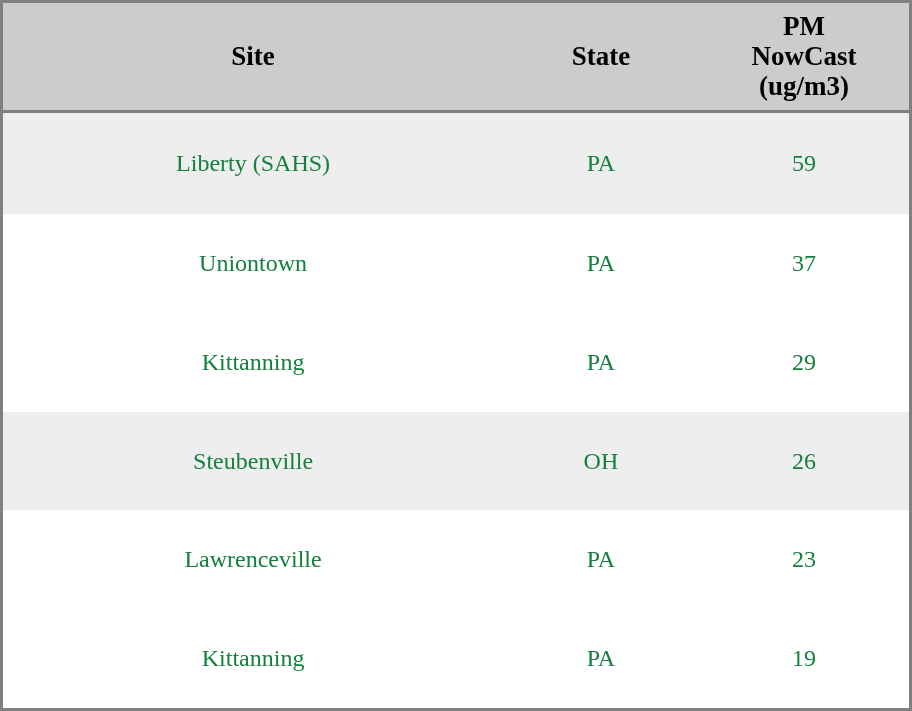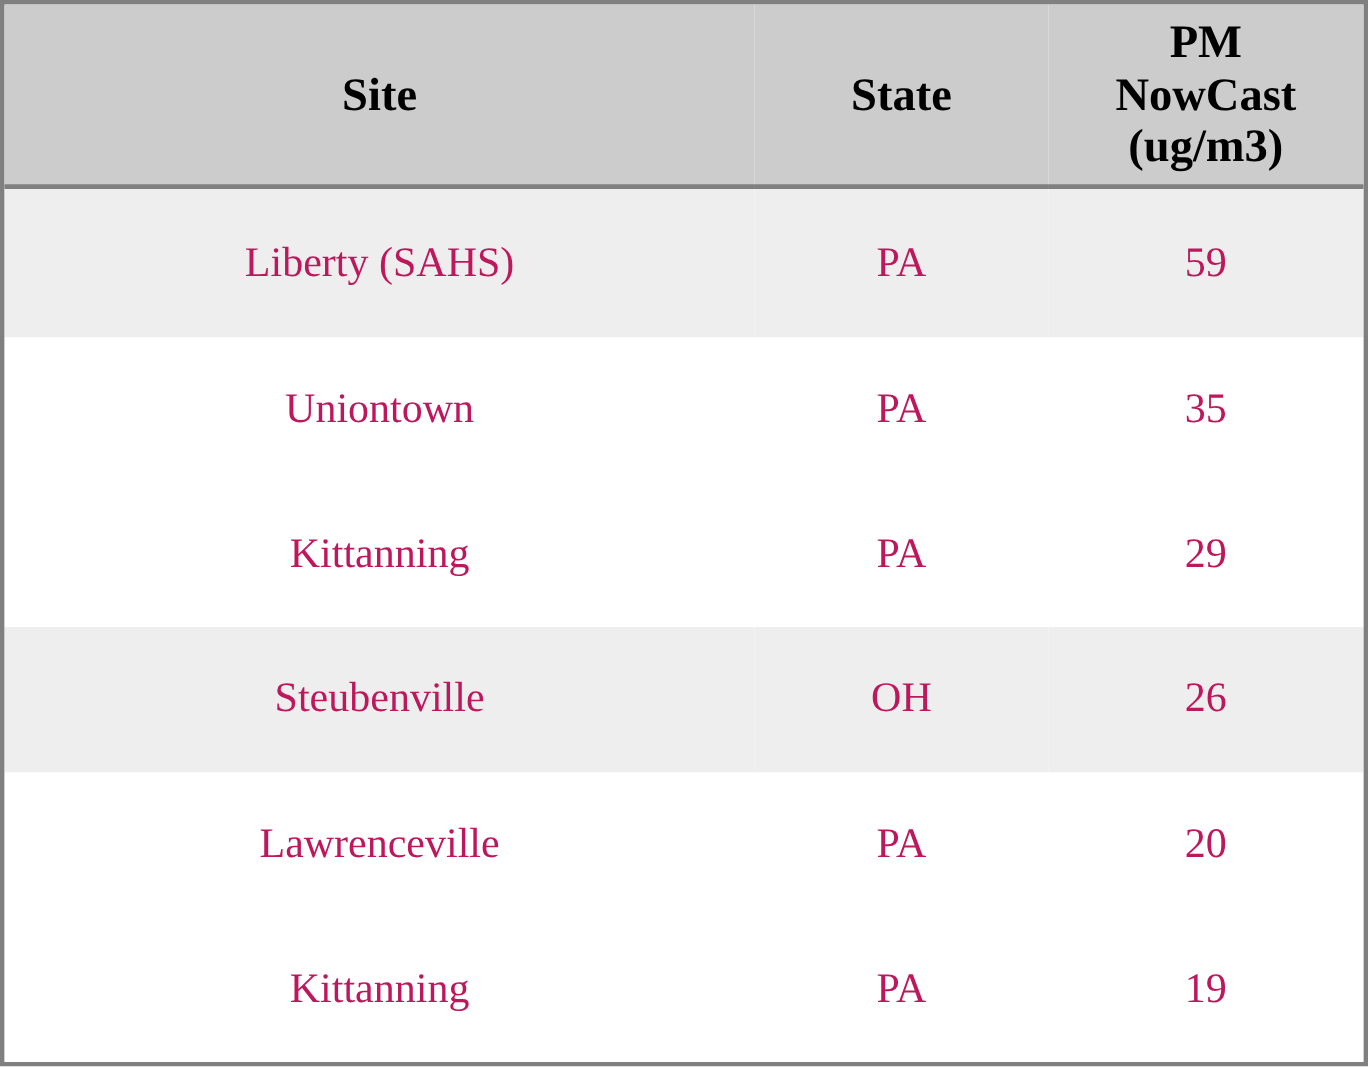--- a/index.html
+++ b/index.html
@@ -23,35 +23,35 @@
   table.data-table {
     width: 100%;
     height: 100%;
     border-collapse: collapse;
     table-layout: fixed;
   }
   table.data-table thead th {
     background: #cccccc;
     color: #000000;
     font-weight: bold;
-    font-size: 31px;
+    font-size: 27px;
     line-height: 1.12;
     text-align: center;
     vertical-align: middle;
     padding: 8px 6px;
     border-bottom: 3px solid #808080;
     font-family: "Liberation Serif", serif;
   }
   col.col-site { width: 55.2%; }
   col.col-state { width: 21.6%; }
   col.col-value { width: 23.2%; }
 
   table.data-table tbody td {
-    font-size: 28px;
-    color: #be185d;
+    font-size: 24px;
+    color: #15803d;
     text-align: center;
     vertical-align: middle;
     padding: 4px 6px;
     font-family: "Liberation Serif", serif;
     white-space: nowrap;
   }
   table.data-table tbody tr.row-odd td {
     background: #eeeeee;
   }
   table.data-table tbody tr.row-even td {
@@ -86,36 +86,36 @@
     </thead>
     <tbody>
       <tr class="row-odd">
         <td>Liberty (SAHS)</td>
         <td>PA</td>
         <td>59</td>
       </tr>
       <tr class="row-even">
         <td>Uniontown</td>
         <td>PA</td>
-        <td>35</td>
+        <td>37</td>
       </tr>
       <tr class="row-even">
         <td>Kittanning</td>
         <td>PA</td>
         <td>29</td>
       </tr>
       <tr class="row-odd">
         <td>Steubenville</td>
         <td>OH</td>
         <td>26</td>
       </tr>
       <tr class="row-even">
         <td>Lawrenceville</td>
         <td>PA</td>
-        <td>20</td>
+        <td>23</td>
       </tr>
       <tr class="row-even">
         <td>Kittanning</td>
         <td>PA</td>
         <td>19</td>
       </tr>
     </tbody>
   </table>
 </div>
 

